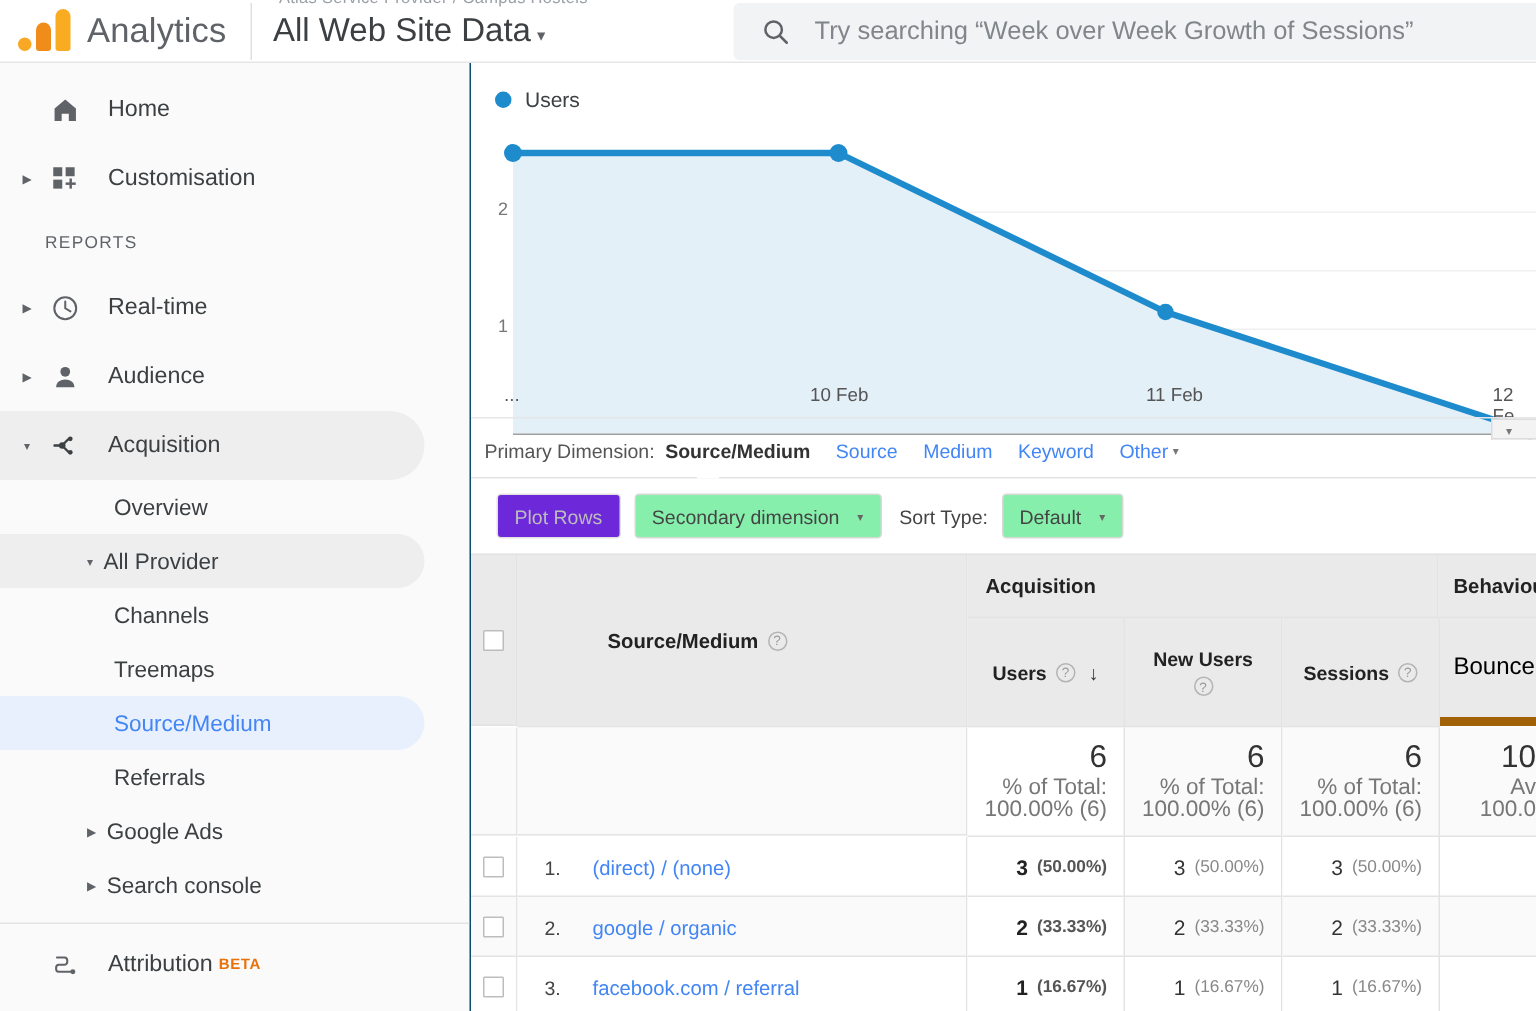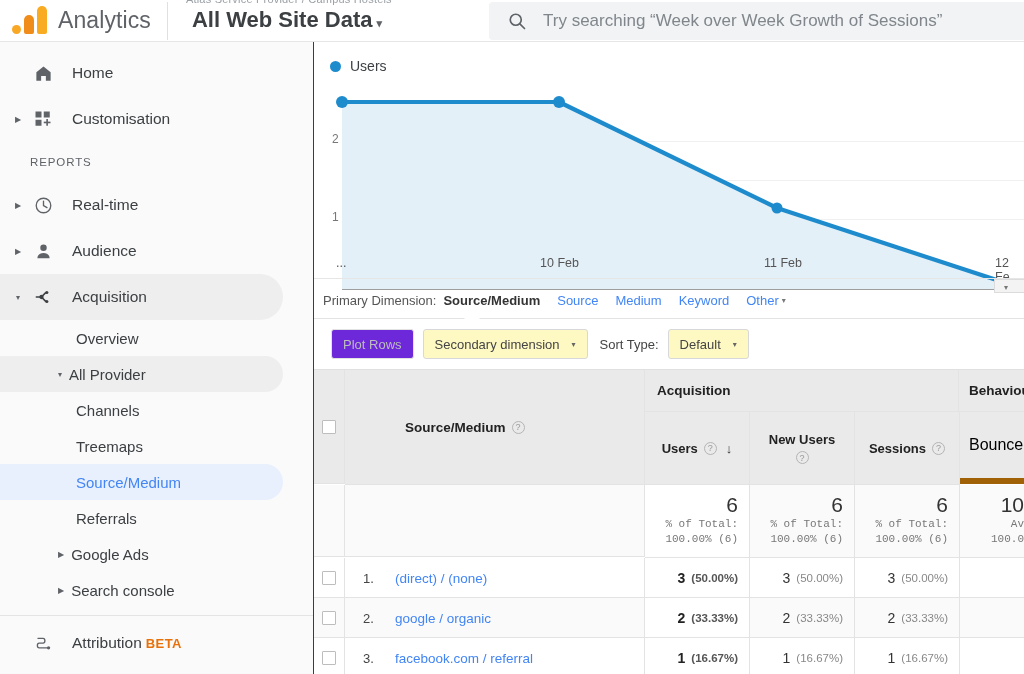--- a/index.html
+++ b/index.html
@@ -27,22 +27,22 @@
     font-size: 23px; color: #5f6368; font-weight: 400; letter-spacing: .1px;
     padding-right: 16px; margin-left: 4px;
   }
   .vdiv { width: 1px; height: 38px; background: #e0e0e0; }
   .prop-wrap { padding-left: 18px; position: relative; height: 42px; flex: none; }
   .prop-path {
     position: absolute; top: -7px; left: 18px; font-size: 11px; color: #9aa0a6;
     white-space: nowrap; letter-spacing: .2px;
   }
   .prop-title {
-    position: absolute; top: 7px; left: 24px; font-size: 22px; color: #3c4043;
-    white-space: nowrap; font-weight: 700;
+    position: absolute; top: 7px; left: 14px; font-size: 22px; color: #3c4043;
+    white-space: nowrap; font-weight: 400;
   }
   .prop-caret { font-size: 11px; color: #5f6368; margin-left: 4px; }
   .searchbox {
     position: absolute; left: 489px; top: 2px; width: 545px; height: 38px;
     background: #f1f3f4; border-radius: 4px; display: flex; align-items: center;
     padding-left: 18px; overflow: hidden;
   }
   .search-icon { width: 20px; height: 20px; flex: none; margin-right: 16px; }
   .search-ph { font-size: 17px; color: #80868b; white-space: nowrap; }
 
@@ -80,21 +80,21 @@
   .sub-item .sarrow { font-size: 8px; color: #5f6368; margin-right: 7px; }
   .sub-item.pill-grey {
     background: #eeeeee; border-radius: 0 24px 24px 0; margin-right: 30px;
   }
   .sub-item.pill-blue {
     background: #e8f0fe; border-radius: 0 24px 24px 0; margin-right: 30px;
     color: #4285f4;
   }
   .nav-sep { height: 1px; background: #e4e4e4; margin: 7px 0 4px 0; }
   .beta {
-    font-size: 13px; color: #e8710a; font-weight: 700; letter-spacing: .4px;
+    font-size: 10px; color: #e8710a; font-weight: 700; letter-spacing: .4px;
     vertical-align: super; margin-left: 4px;
   }
 
   
   .main {
     position: absolute; left: 314px; top: 42px; width: 710px; height: 632px;
     background: #fff; overflow: hidden;
   }
 
   
@@ -144,21 +144,21 @@
   .pdim-notch {
     position: absolute; left: 150px; bottom: -1px; width: 0; height: 0;
     border-left: 8px solid transparent; border-right: 8px solid transparent;
     border-bottom: 8px solid #fff; z-index: 4;
   }
   .pdim-line { height: 1px; background: #e3e3e3; }
 
   
   .ctrls { height: 50px; display: flex; align-items: center; padding-left: 17px; }
   .btn {
-    height: 30px; border: 1px solid #d8d8d8; border-radius: 3px; background: #fef9c3;
+    height: 30px; border: 1px solid #d8d8d8; border-radius: 3px; background: #86efac;
     display: flex; align-items: center; padding: 0 11px; font-size: 13px; color: #444;
     cursor: pointer; white-space: nowrap;
   }
   .btn.disabled { color: #bdbdbd; border-color: #e2e2e2; background: #6d28d9; cursor: default; }
   .btn .bcaret { font-size: 8px; color: #666; margin-left: 12px; }
   .ctrl-lbl { font-size: 13px; color: #444; margin: 0 9px 0 12px; }
 
   
   .tbl { width: 710px; border-top: 1px solid #e0e0e0; }
   .trow { display: flex; width: 710px; }
@@ -181,21 +181,21 @@
   }
   .sortarrow { font-size: 13px; color: #333; margin-left: 9px; }
   .hdr-dim { height: 114px; display: flex; align-items: center; padding-left: 60px; background: #eaeaea; }
   .hdr-dim .dtxt { font-size: 13.5px; color: #222; font-weight: 700; }
   .hdr-chk { height: 114px; background: #eaeaea; display: flex; align-items: center; justify-content: center; }
   .chkbox { width: 14px; height: 14px; border: 1.4px solid #bdbdbd; background: #fff; border-radius: 1px; }
 
   .totrow .cell { background: #fafafa; }
   .tot-num { height: 72px; padding: 7px 11px 0 0; text-align: right; }
   .tot-big { font-size: 21px; color: #333; font-weight: 400; line-height: 25px; }
-  .tot-sm { font-size: 11px; color: #777; line-height: 15px; font-family: Liberation Mono, monospace; }
+  .tot-sm { font-size: 15px; color: #777; line-height: 15px; }
 
   .drow .cell { height: 40px; background: #fff; }
   .drow.alt .cell { background: #fafafa; }
   .d-dim { display: flex; align-items: center; height: 40px; padding-left: 18px; }
   .d-idx { font-size: 13px; color: #444; width: 32px; flex: none; }
   .d-link { font-size: 13.5px; color: #4285f4; cursor: pointer; white-space: nowrap; }
   .d-num { height: 40px; display: flex; align-items: center; justify-content: flex-end; padding-right: 11px; }
   .d-val { font-size: 14px; color: #222; font-weight: 700; }
   .d-val.light { font-weight: 400; color: #333; }
   .d-pct { font-size: 11.5px; color: #888; margin-left: 6px; }

